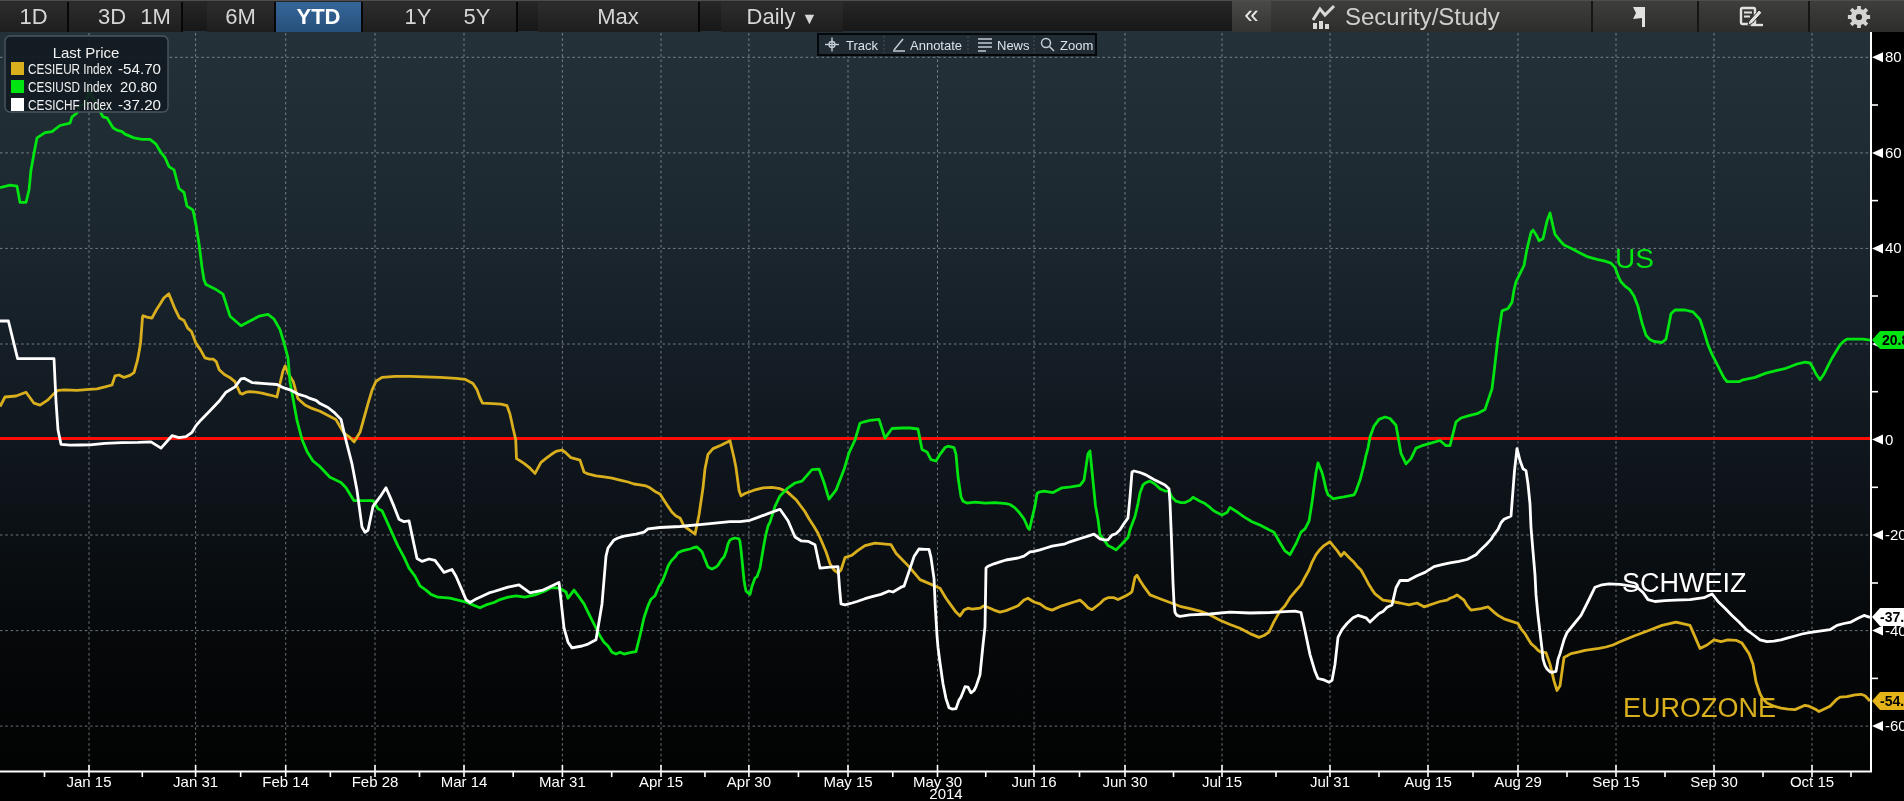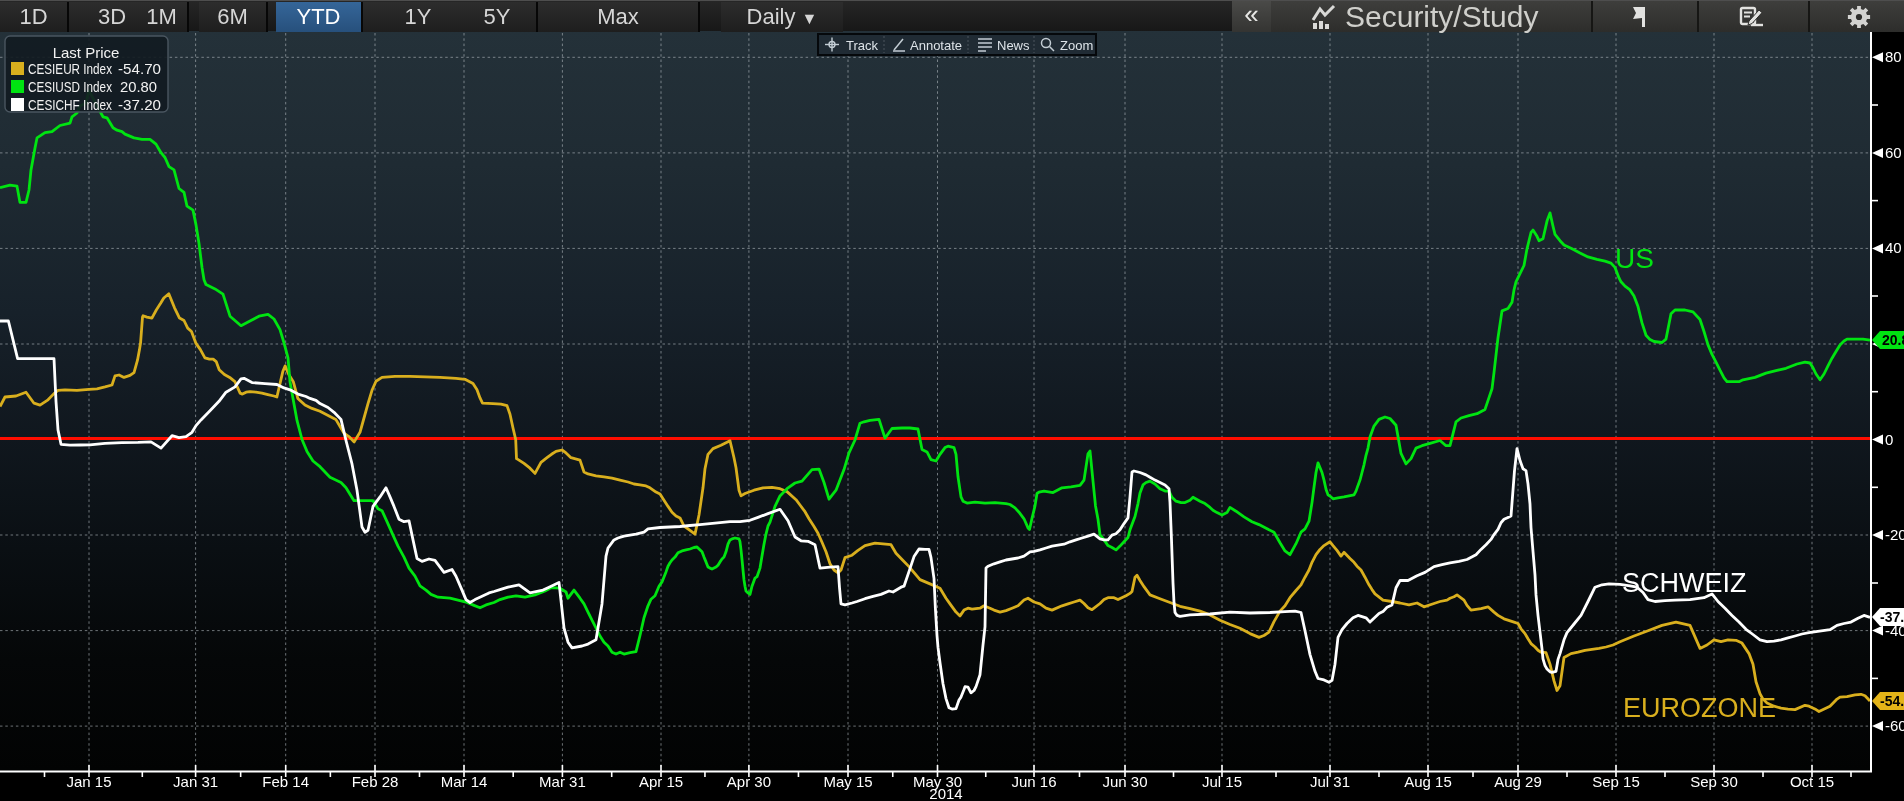--- a/index.html
+++ b/index.html
@@ -195,36 +195,36 @@
  <text x="997" y="50" class="tbt">News</text>
  <g stroke="#c3cdd4" stroke-width="1.5" fill="none">
   <circle cx="1046" cy="43" r="4.5"></circle>
       <line x1="1049.5" y1="46.5" x2="1054" y2="51"></line>
     </g>
  <text x="1060" y="50" class="tbt">Zoom</text>
 </svg>
 <div id="tabbar">
  <div class="tab" style="left:0;width:69px">1D</div>
  <div class="tab" style="left:69px;width:88px">3D</div>
- <div class="tab" style="left:136px;width:53px">1M</div>
- <div class="tab" style="left:199px;width:69px">6M</div>
- <div class="tab tabsel" style="left:276px;width:87px;font-weight:normal">YTD</div>
+ <div class="tab" style="left:130px;width:53px">1M</div>
+ <div class="tab" style="left:207px;width:69px">6M</div>
+ <div class="tab tabsel" style="left:276px;width:87px;font-weight:bold">YTD</div>
  <div class="tab" style="left:363px;width:112px">1Y</div>
- <div class="tab" style="left:458px;width:80px">5Y</div>
+ <div class="tab" style="left:438px;width:80px">5Y</div>
  <div class="tab" style="left:538px;width:162px">Max</div>
  <div class="tab" style="left:721px;width:122px;border-right:none">Daily <span style="font-size:16px">▼</span></div>
  <div id="rtb">
   <div style="position:absolute;left:0;top:0;width:39px;height:31px;background:linear-gradient(#4a4a48,#343432);color:#e8e8e6;font-size:26px;text-align:center;line-height:27px">«</div>
   <svg width="30" height="26" style="left:78px;top:3px" viewBox="0 0 30 26">
    <polyline points="3,16 10,5 15,11 24,2" stroke="#d9d9d7" stroke-width="3" fill="none"></polyline>
    <rect x="3" y="19" width="4" height="6" fill="#d9d9d7"></rect>
         <rect x="9" y="17" width="4" height="8" fill="#d9d9d7"></rect>
         <rect x="15" y="20" width="4" height="5" fill="#d9d9d7"></rect>
   </svg>
-  <div style="position:absolute;left:113px;top:0;height:31px;line-height:31px;color:#cfcfcb;font-size:30px">Security/Study</div>
+  <div style="position:absolute;left:113px;top:0;height:31px;line-height:31px;color:#cfcfcb;font-size:24px">Security/Study</div>
   <div class="rsep" style="left:359px"></div>
   <svg width="24" height="24" style="left:397px;top:4px" viewBox="0 0 24 24">
    <path d="M16 2 v20 h-3 v-9 l-9 1 3-6 -3-6 z" fill="#e2e2e0"></path>
   </svg>
   <div class="rsep" style="left:465px"></div>
   <svg width="26" height="24" style="left:507px;top:4px" viewBox="0 0 26 24">
    <rect x="2" y="3" width="14" height="16" rx="1.5" fill="none" stroke="#e2e2e0" stroke-width="2.4"></rect>
    <line x1="5" y1="7.5" x2="13" y2="7.5" stroke="#e2e2e0" stroke-width="2"></line>
    <line x1="5" y1="11.5" x2="11" y2="11.5" stroke="#e2e2e0" stroke-width="2"></line>
    <line x1="12" y1="20" x2="24" y2="20" stroke="#e2e2e0" stroke-width="2.4"></line>

